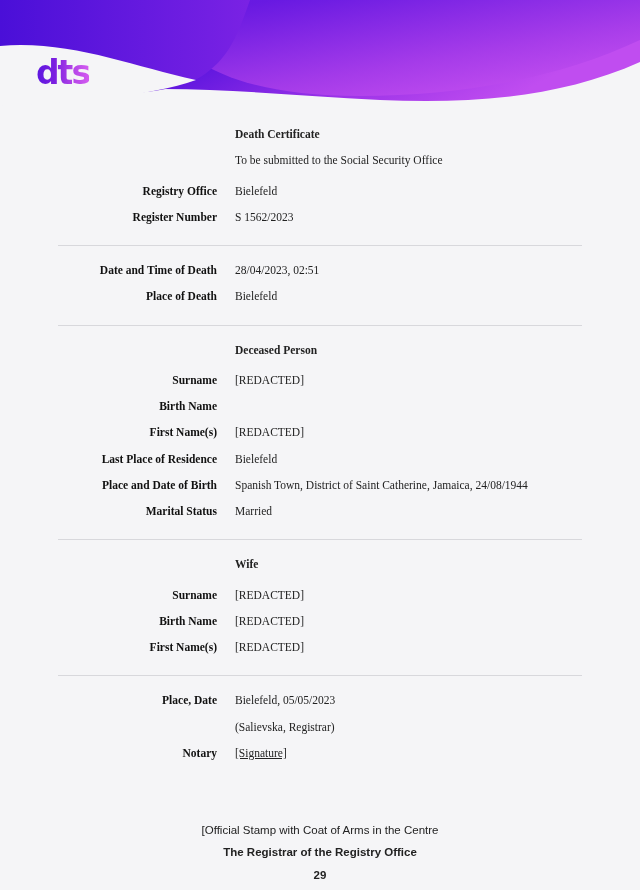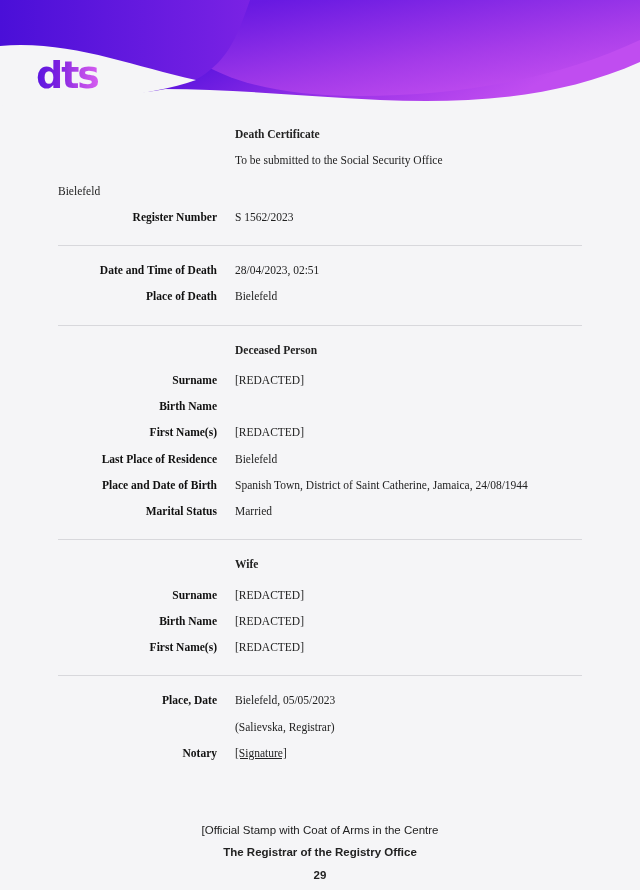--- a/index.html
+++ b/index.html
@@ -25,21 +25,21 @@
   }
   .header svg {
     position: absolute;
     top: 0;
     left: 0;
   }
   .logo {
     position: absolute;
     left: 36px;
     top: 56px;
-    font-size: 38px;
+    font-size: 33px;
     font-weight: bold;
     letter-spacing: -2px;
     line-height: 1;
     font-family: "DejaVu Sans", sans-serif;
     background: linear-gradient(90deg, #5b16e0 0%, #7b1fe0 35%, #b445e8 70%, #d45cf0 100%);
     -webkit-background-clip: text;
     background-clip: text;
     color: transparent;
     -webkit-text-fill-color: transparent;
   }
@@ -137,20 +137,21 @@
     <div class="row">
       <div class="label"></div>
       <div class="value bold">Death Certificate</div>
     </div>
     <div class="row">
       <div class="label"></div>
       <div class="value">To be submitted to the Social Security Office</div>
     </div>
     <div class="spacer-sm"></div>
     <div class="row">
+      <div class="label">Registry Office</div>
       <div class="value">Bielefeld</div>
     </div>
     <div class="row">
       <div class="label">Register Number</div>
       <div class="value">S 1562/2023</div>
     </div>
   </div>
 
   <div class="divider"></div>
 

